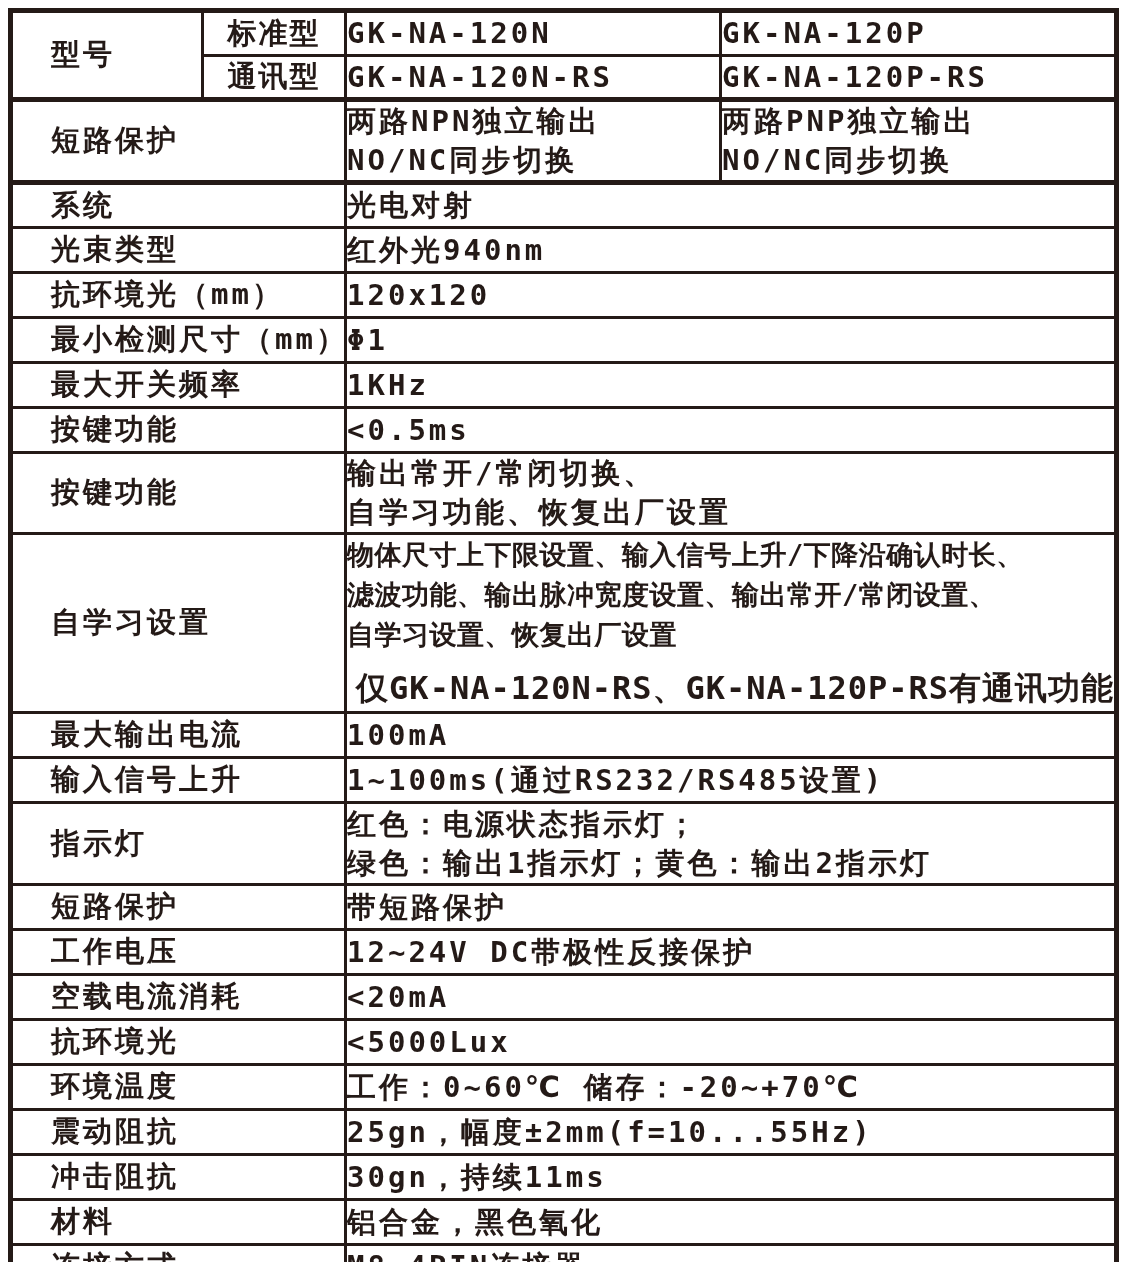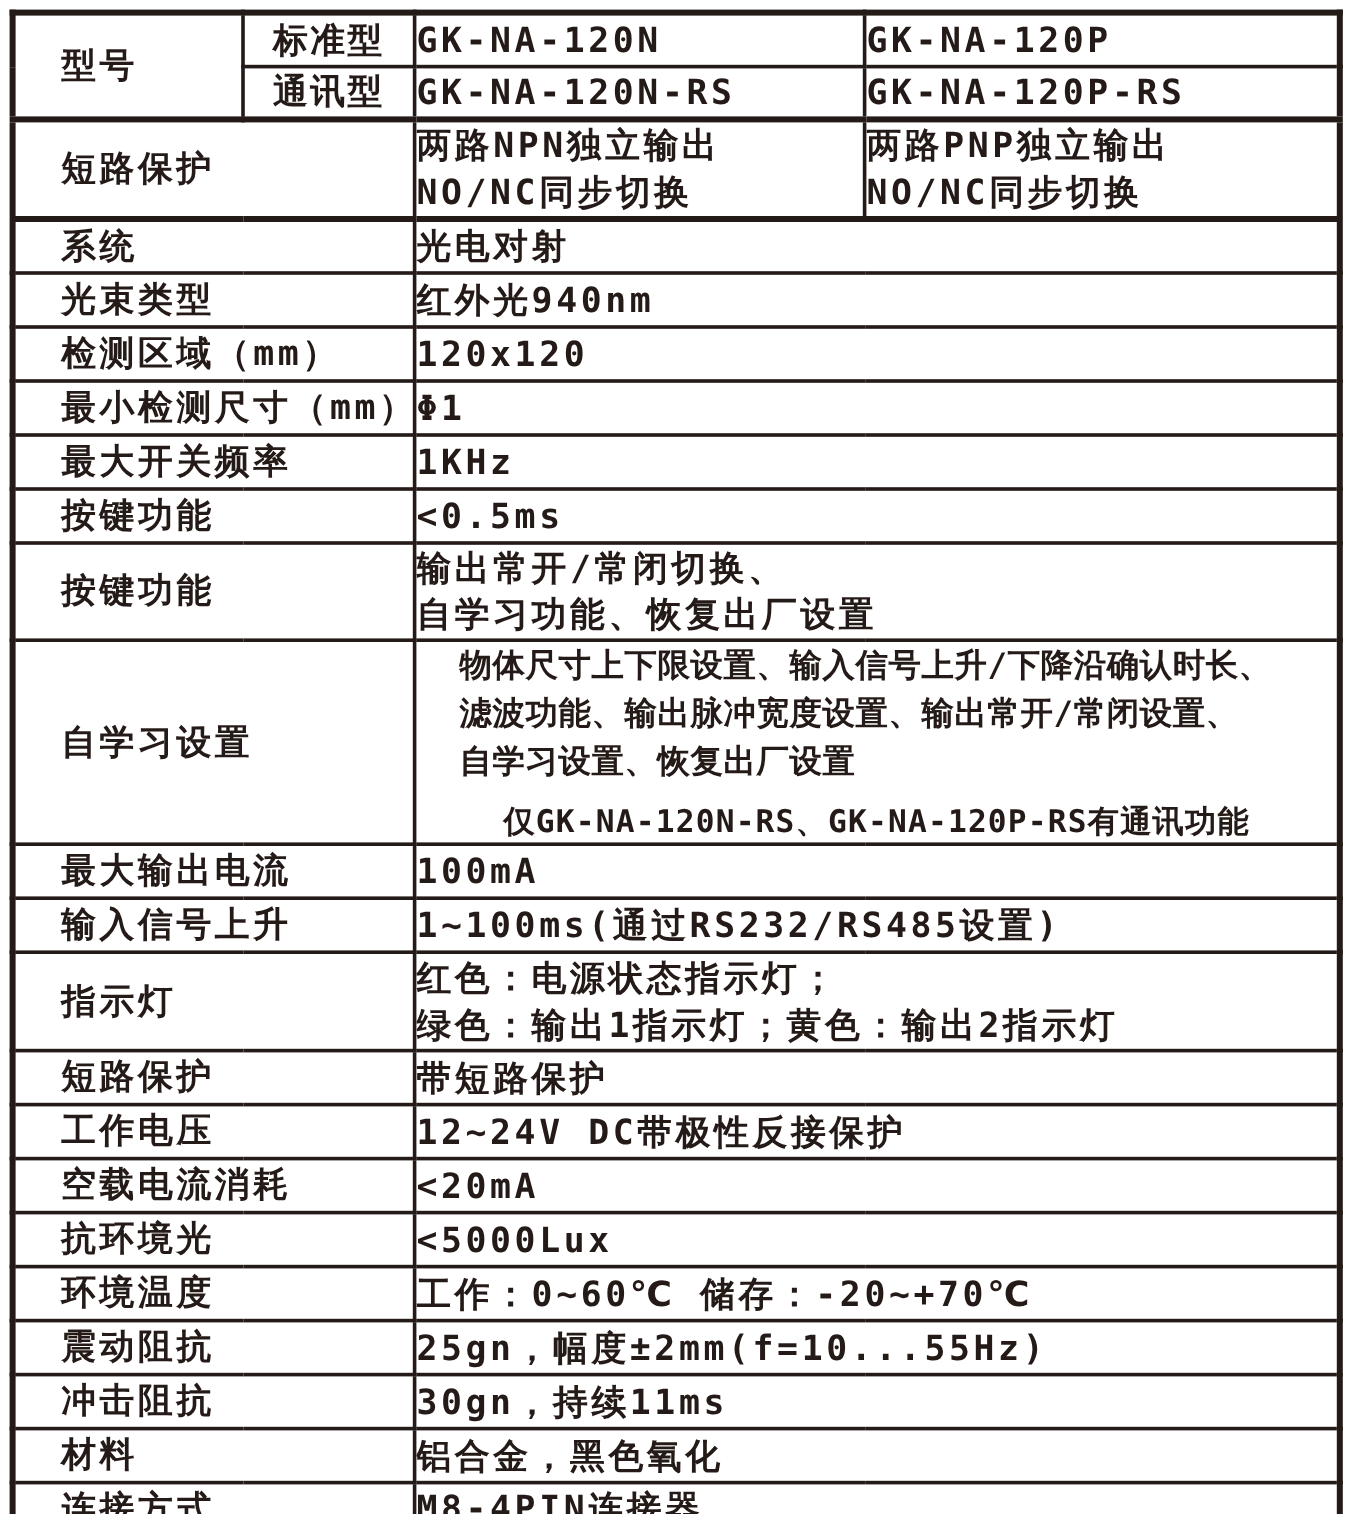--- a/index.html
+++ b/index.html
@@ -51,28 +51,27 @@
     text-align: left;
     font-size: 29px;
     letter-spacing: 3px;
     white-space: pre-line;
     line-height: 39px;
   }
   .val.tight {
     font-size: 27px;
     letter-spacing: 0.5px;
     line-height: 40px;
-    padding-left: 36px;
   }
   .comm-cell { text-align: center; }
   .comm-note {
     margin-top: 12px;
-    font-size: 26px;
+    font-size: 32px;
     letter-spacing: 1px;
-    text-align: center;
+    text-align: right;
     white-space: nowrap;
   }
   
   tr.h-std   { height: 45px; }
   tr.h-comm1 { height: 42px; }
   tr.h-ctrl  { height: 78px; }
   tr.h-1line { height: 45px; }
   tr.h-2line { height: 75px; }
   tr.h-ind   { height: 82px; }
   tr.h-commf { height: 158px; }
@@ -112,21 +111,21 @@
 
     <tr class="h-1line section-top">
       <td colspan="2" class="lbl">系统</td>
       <td colspan="2" class="val">光电对射</td>
     </tr>
     <tr class="h-1line">
       <td colspan="2" class="lbl">光束类型</td>
       <td colspan="2" class="val">红外光940nm</td>
     </tr>
     <tr class="h-1line">
-      <td colspan="2" class="lbl">检测区域（mm）</td>
+      <td colspan="2" class="lbl">抗环境光（mm）</td>
       <td colspan="2" class="val">120x120</td>
     </tr>
     <tr class="h-1line">
       <td colspan="2" class="lbl">最小检测尺寸（mm）</td>
       <td colspan="2" class="val">Φ1</td>
     </tr>
     <tr class="h-1line">
       <td colspan="2" class="lbl">最大开关频率</td>
       <td colspan="2" class="val">1KHz</td>
     </tr>

